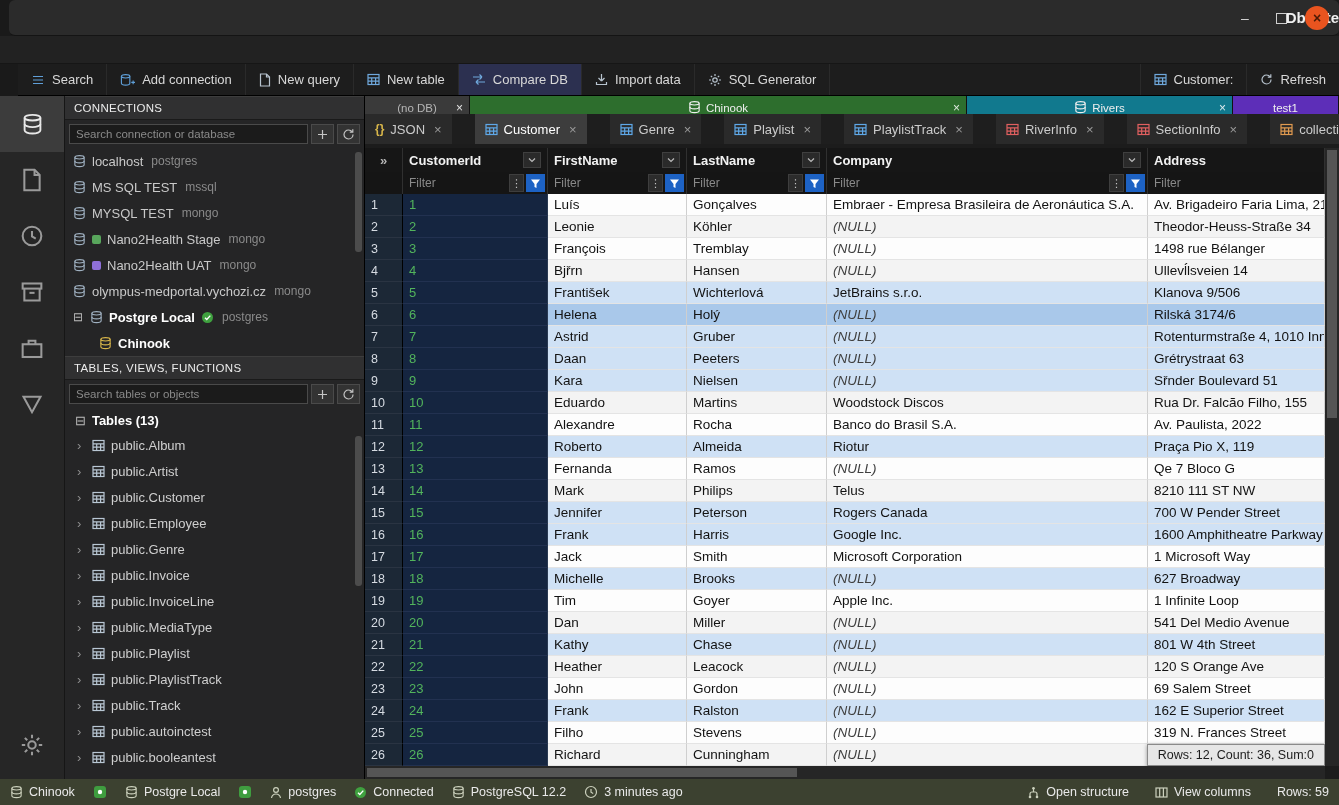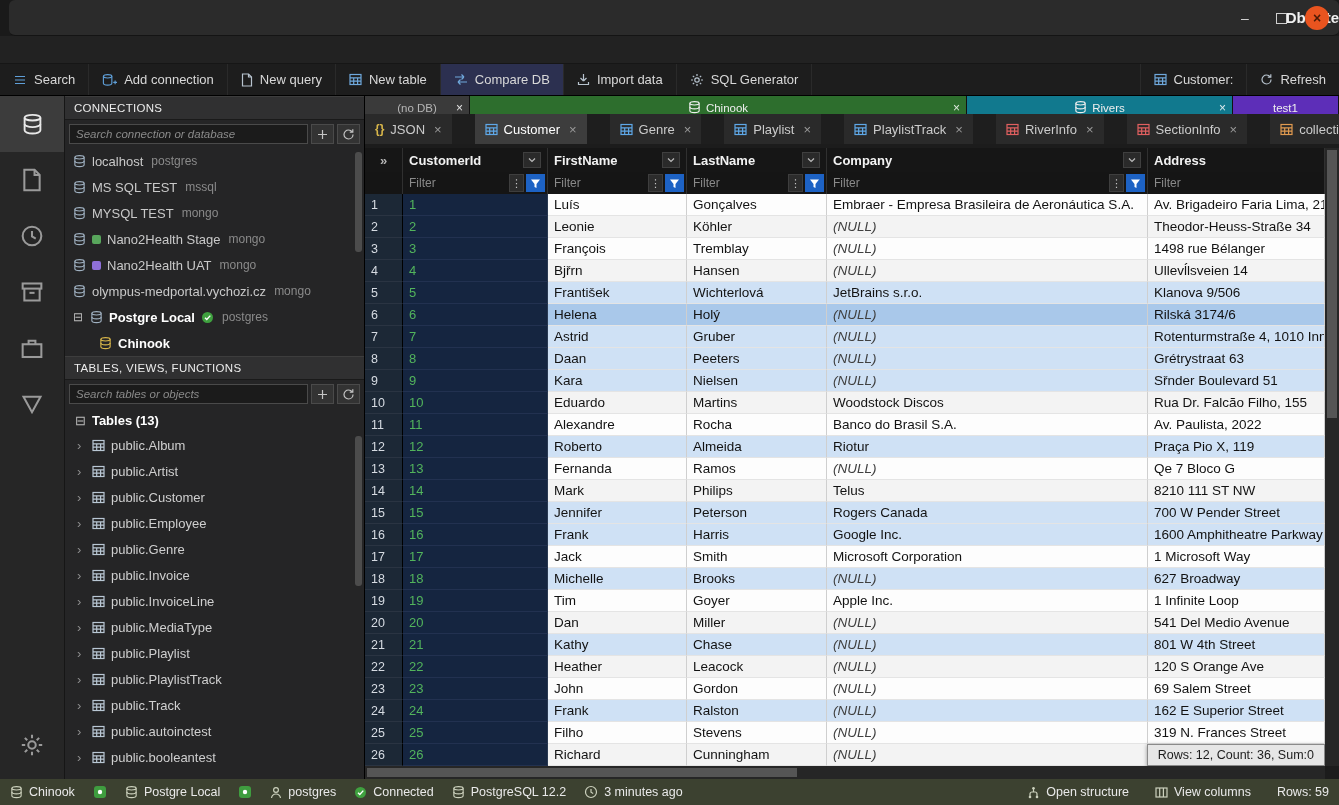--- a/index.html
+++ b/index.html
@@ -10,41 +10,41 @@
     border-bottom:1px solid #141414;display:flex;align-items:center;justify-content:flex-end;box-sizing:border-box;border-radius:6px;}
   #title{font-weight:bold;font-size:15px;color:#f0f0f0;}
   #win-controls{position:absolute;right:10px;top:0;height:36px;display:flex;align-items:center;gap:12px;}
   .win-btn{width:24px;height:24px;border-radius:50%;display:flex;align-items:center;justify-content:center;color:#cfcfcf;font-size:14px;}
   .win-btn.close{background:#e9541f;color:#4a1a06;font-weight:bold;}
   .max-glyph{width:9px;height:9px;border:1.5px solid #cfcfcf;}
   
   #menubar{position:absolute;left:0;top:36px;right:0;height:28px;background:#222;display:flex;align-items:center;
     padding-left:8px;border-bottom:1px solid #161616;box-sizing:border-box;}
   .menu-item{padding:3px 11px;font-size:14px;color:#e3e3e3;}
-  #toolbar{position:absolute;left:0;top:64px;right:0;height:32px;background:#1d1d1d;display:flex;align-items:stretch;
+  #toolbar{position:absolute;left:18px;top:64px;right:0;height:32px;background:#1d1d1d;display:flex;align-items:stretch;
     border-bottom:1px solid #000;box-sizing:border-box;}
   .tool-btn{display:flex;align-items:center;gap:7px;padding:0 13px;font-size:13px;color:#d8d8d8;border-right:1px solid #2a2a2a;}
   .tool-btn.highlight{background:#2c3050;}
   #toolbar-right{margin-left:auto;display:flex;}
   #toolbar-right .tool-btn{border-left:1px solid #2a2a2a;border-right:none;}
   .ic{display:inline-flex;align-items:center;justify-content:center;}
   
   #rail{position:absolute;left:0;top:96px;bottom:26px;width:65px;background:#262626;border-right:1px solid #161616;box-sizing:border-box;}
   .rail-icon{width:64px;height:56px;display:flex;align-items:center;justify-content:center;color:#9a9a9a;}
   .rail-icon.active{background:#3c3c3c;color:#e8e8e8;}
   .rail-icon svg{transform:scale(1.7);}
   #rail-bottom{position:absolute;bottom:6px;left:0;}
   
   #sidebar{position:absolute;left:65px;top:96px;bottom:26px;width:300px;background:#252526;border-right:1px solid #000;
     overflow:hidden;box-sizing:border-box;}
   .panel-header{background:#303031;color:#ececec;font-weight:normal;font-size:11.5px;letter-spacing:.3px;
     padding:5px 9px;border-top:1px solid #3d3d3d;border-bottom:1px solid #1a1a1a;height:24px;box-sizing:border-box;}
   .search-row{display:flex;align-items:center;gap:3px;padding:4px 4px;height:28px;box-sizing:border-box;}
   .search-input{flex:1;background:#1b1b1b;border:1px solid #4a4a4a;color:#bbb;font-size:11.5px;padding:2px 6px;height:20px;
-    box-sizing:border-box;font-family:"Liberation Sans",sans-serif;outline:none;font-style:italic;}
+    box-sizing:border-box;font-family:"Liberation Sans",sans-serif;outline:none;}
   .search-input::placeholder{color:#8a8a8a;}
   .sq-btn{width:23px;height:20px;background:#333;border:1px solid #4a4a4a;color:#c5c5c5;display:flex;align-items:center;
     justify-content:center;box-sizing:border-box;}
   .conn-item{display:flex;align-items:center;gap:6px;height:26px;padding:0 8px;font-size:13px;color:#c9c9c9;box-sizing:border-box;}
   .conn-item .expander{display:none;color:#bbb;font-size:12px;width:11px;}
   .conn-item.nested{padding-left:34px;}
   .conn-item.bold [data-field="name"]{color:#fff;font-weight:bold;}
   .conn-icon{color:#9fb0c0;}
   .suffix{color:#8a8a8a;font-size:12px;margin-left:2px;}
   .status-dot{display:none;width:9px;height:9px;border-radius:2px;}

